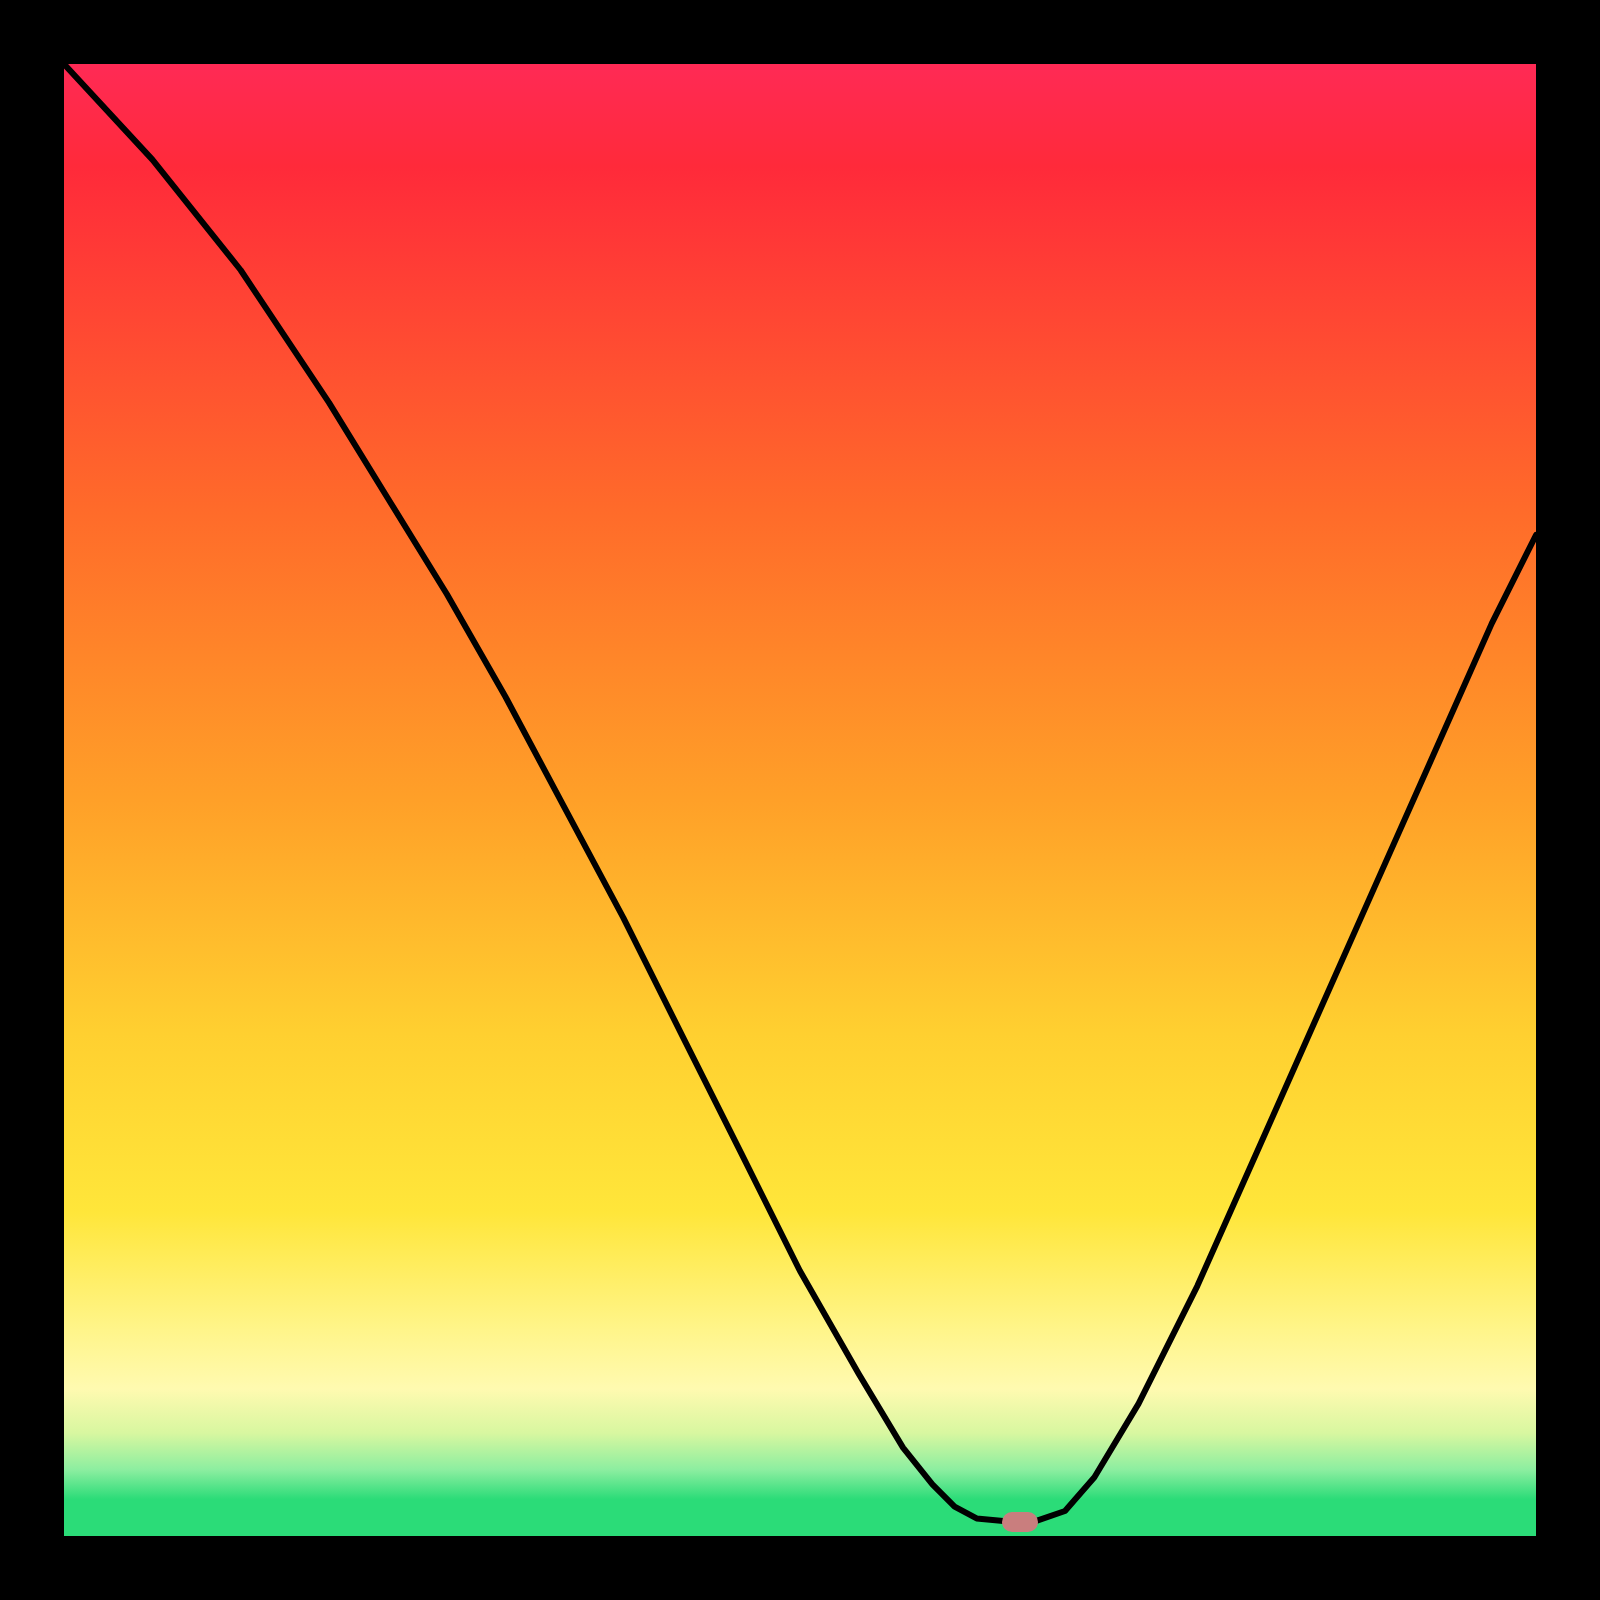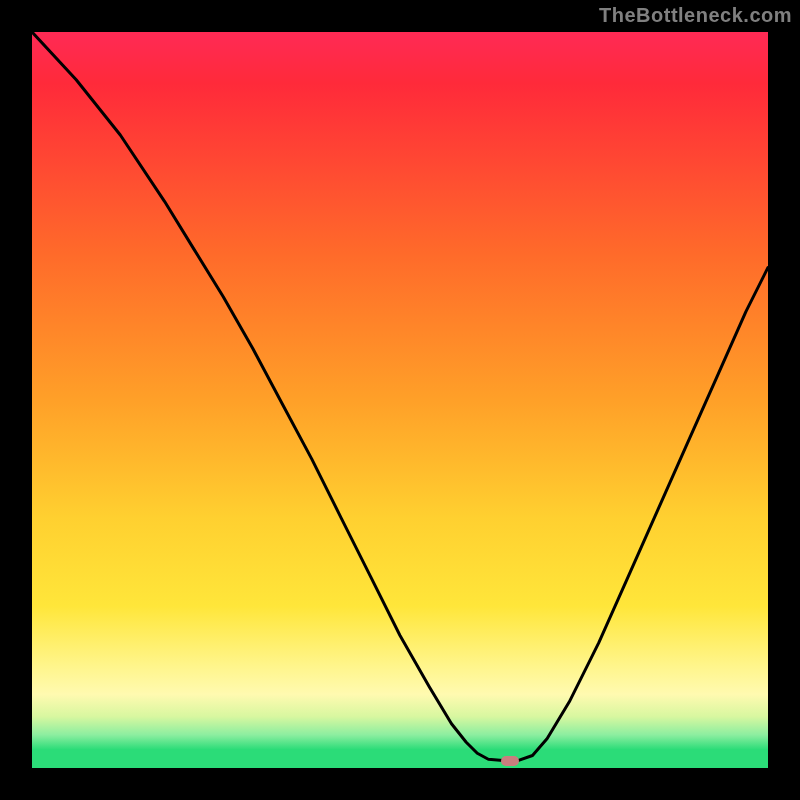--- a/index.html
+++ b/index.html
@@ -44,21 +44,20 @@
     border-radius: 5px;
     background: #c97e7e;
     transform: translate(-50%, -50%);
   }
 </style>
 </head>
 <body>
 
 <div class="wrap">
 
-  <div class="watermark">TheBottleneck.com</div>
 
   <div class="plot-area">
     <svg id="plot-svg" viewBox="0 0 736 736" preserveAspectRatio="none">
       <defs>
         <linearGradient id="bg-grad" x1="0" y1="0" x2="0" y2="1">
             <stop offset="0.00%" stop-color="#ff2a55"></stop>
             <stop offset="7.00%" stop-color="#ff2a3a"></stop>
             <stop offset="30.00%" stop-color="#ff6a2a"></stop>
             <stop offset="50.00%" stop-color="#ffa028"></stop>
             <stop offset="66.00%" stop-color="#ffd030"></stop>

